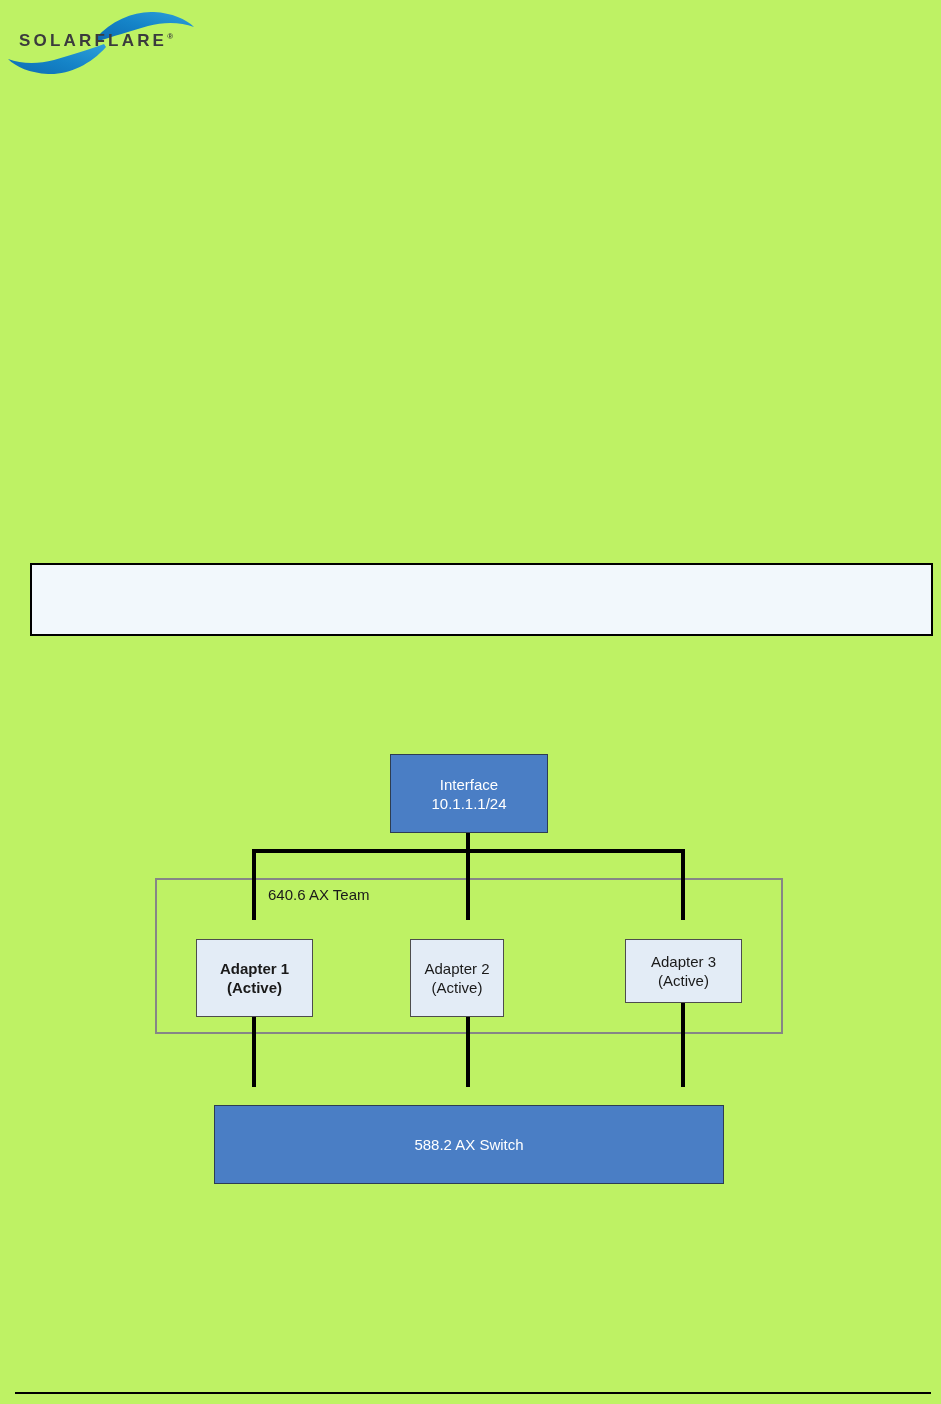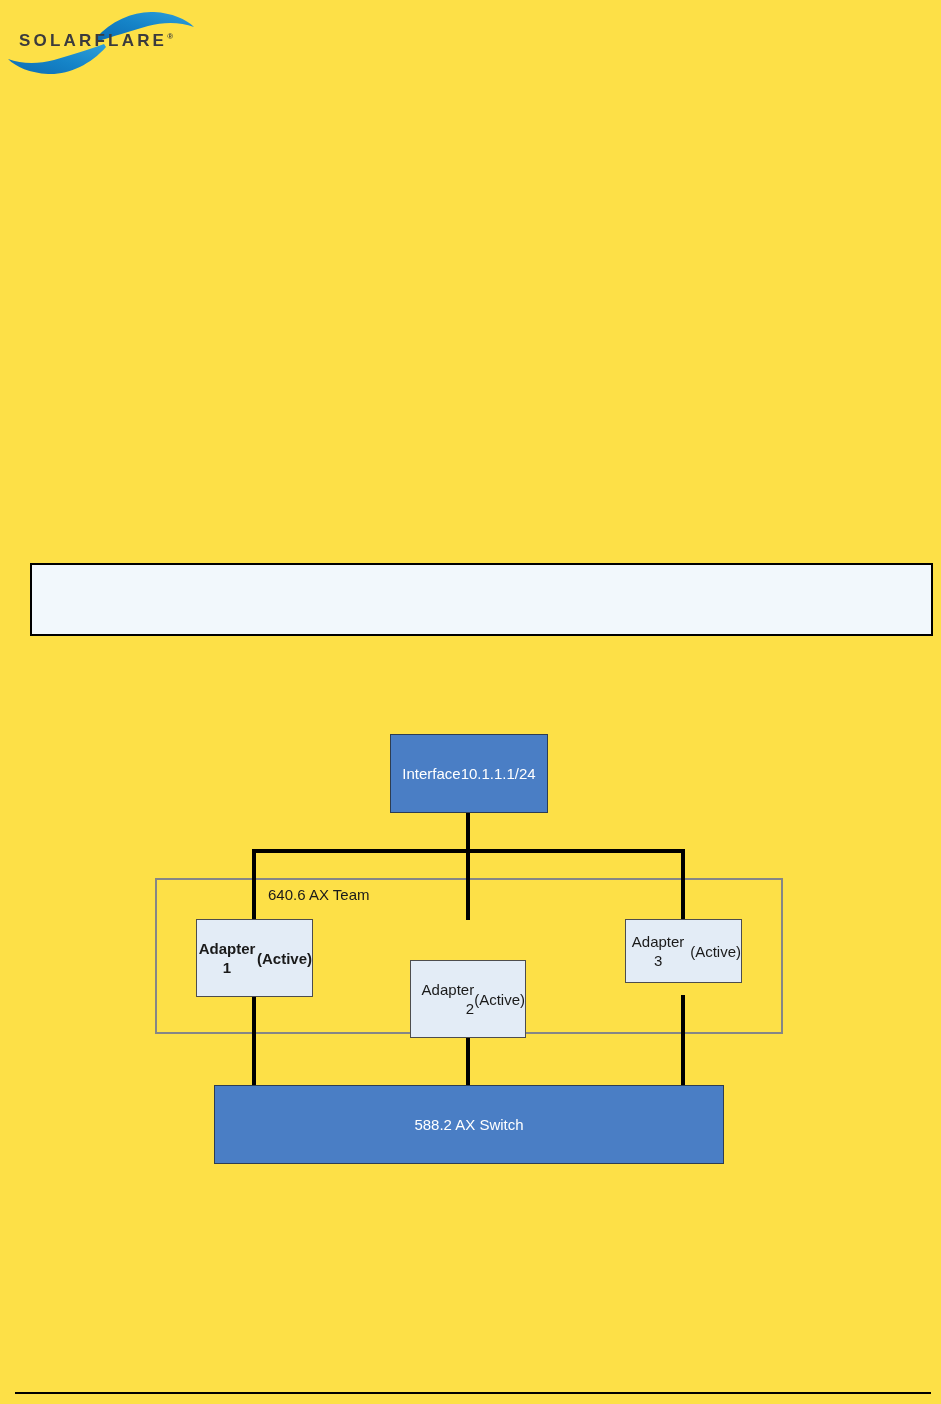--- a/index.html
+++ b/index.html
@@ -5,21 +5,21 @@
   html, body {
     margin: 0;
     padding: 0;
     background: #ffffff;
     font-family: "Liberation Sans", sans-serif;
   }
   .page {
     position: relative;
     width: 941px;
     height: 1404px;
-    background: #fde047;
+    background: #bef264;
     overflow: hidden;
   }
 
   
   .logo {
     position: absolute;
     left: 6px;
     top: 4px;
     width: 190px;
     height: 80px;
@@ -84,42 +84,43 @@
     font-size: 15px;
     color: #1a1a1a;
     z-index: 3;
     white-space: nowrap;
   }
 
   .node {
     position: absolute;
     box-sizing: border-box;
     display: flex;
-    flex-direction: row;
+    flex-direction: column;
     align-items: center;
     justify-content: center;
     text-align: center;
     font-size: 15px;
     line-height: 19px;
     z-index: 3;
+    margin-top: 20px;
   }
   .node.blue {
     background: #4a7ec5;
     border: 1.5px solid #2d3d52;
     color: #ffffff;
   }
   .node.light {
     background: #e3ecf6;
     border: 1.5px solid #4d4d4d;
     color: #1a1a1a;
   }
 
   .interface-box { left: 390px; top: 734px; width: 158px; height: 79px; }
   .adapter-1 { left: 196px; top: 919px; width: 117px; height: 78px; font-weight: bold; }
-  .adapter-2 { left: 410px; top: 960px; width: 116px; height: 78px; text-align: right; }
+  .adapter-2 { left: 410px; top: 919px; width: 94px; height: 78px; text-align: right; }
   .adapter-3 { left: 625px; top: 919px; width: 117px; height: 64px; }
   .switch-box { left: 214px; top: 1085px; width: 510px; height: 79px; }
 
   
   .footer-rule {
     position: absolute;
     left: 15px;
     top: 1392px;
     width: 916px;
     height: 2px;

